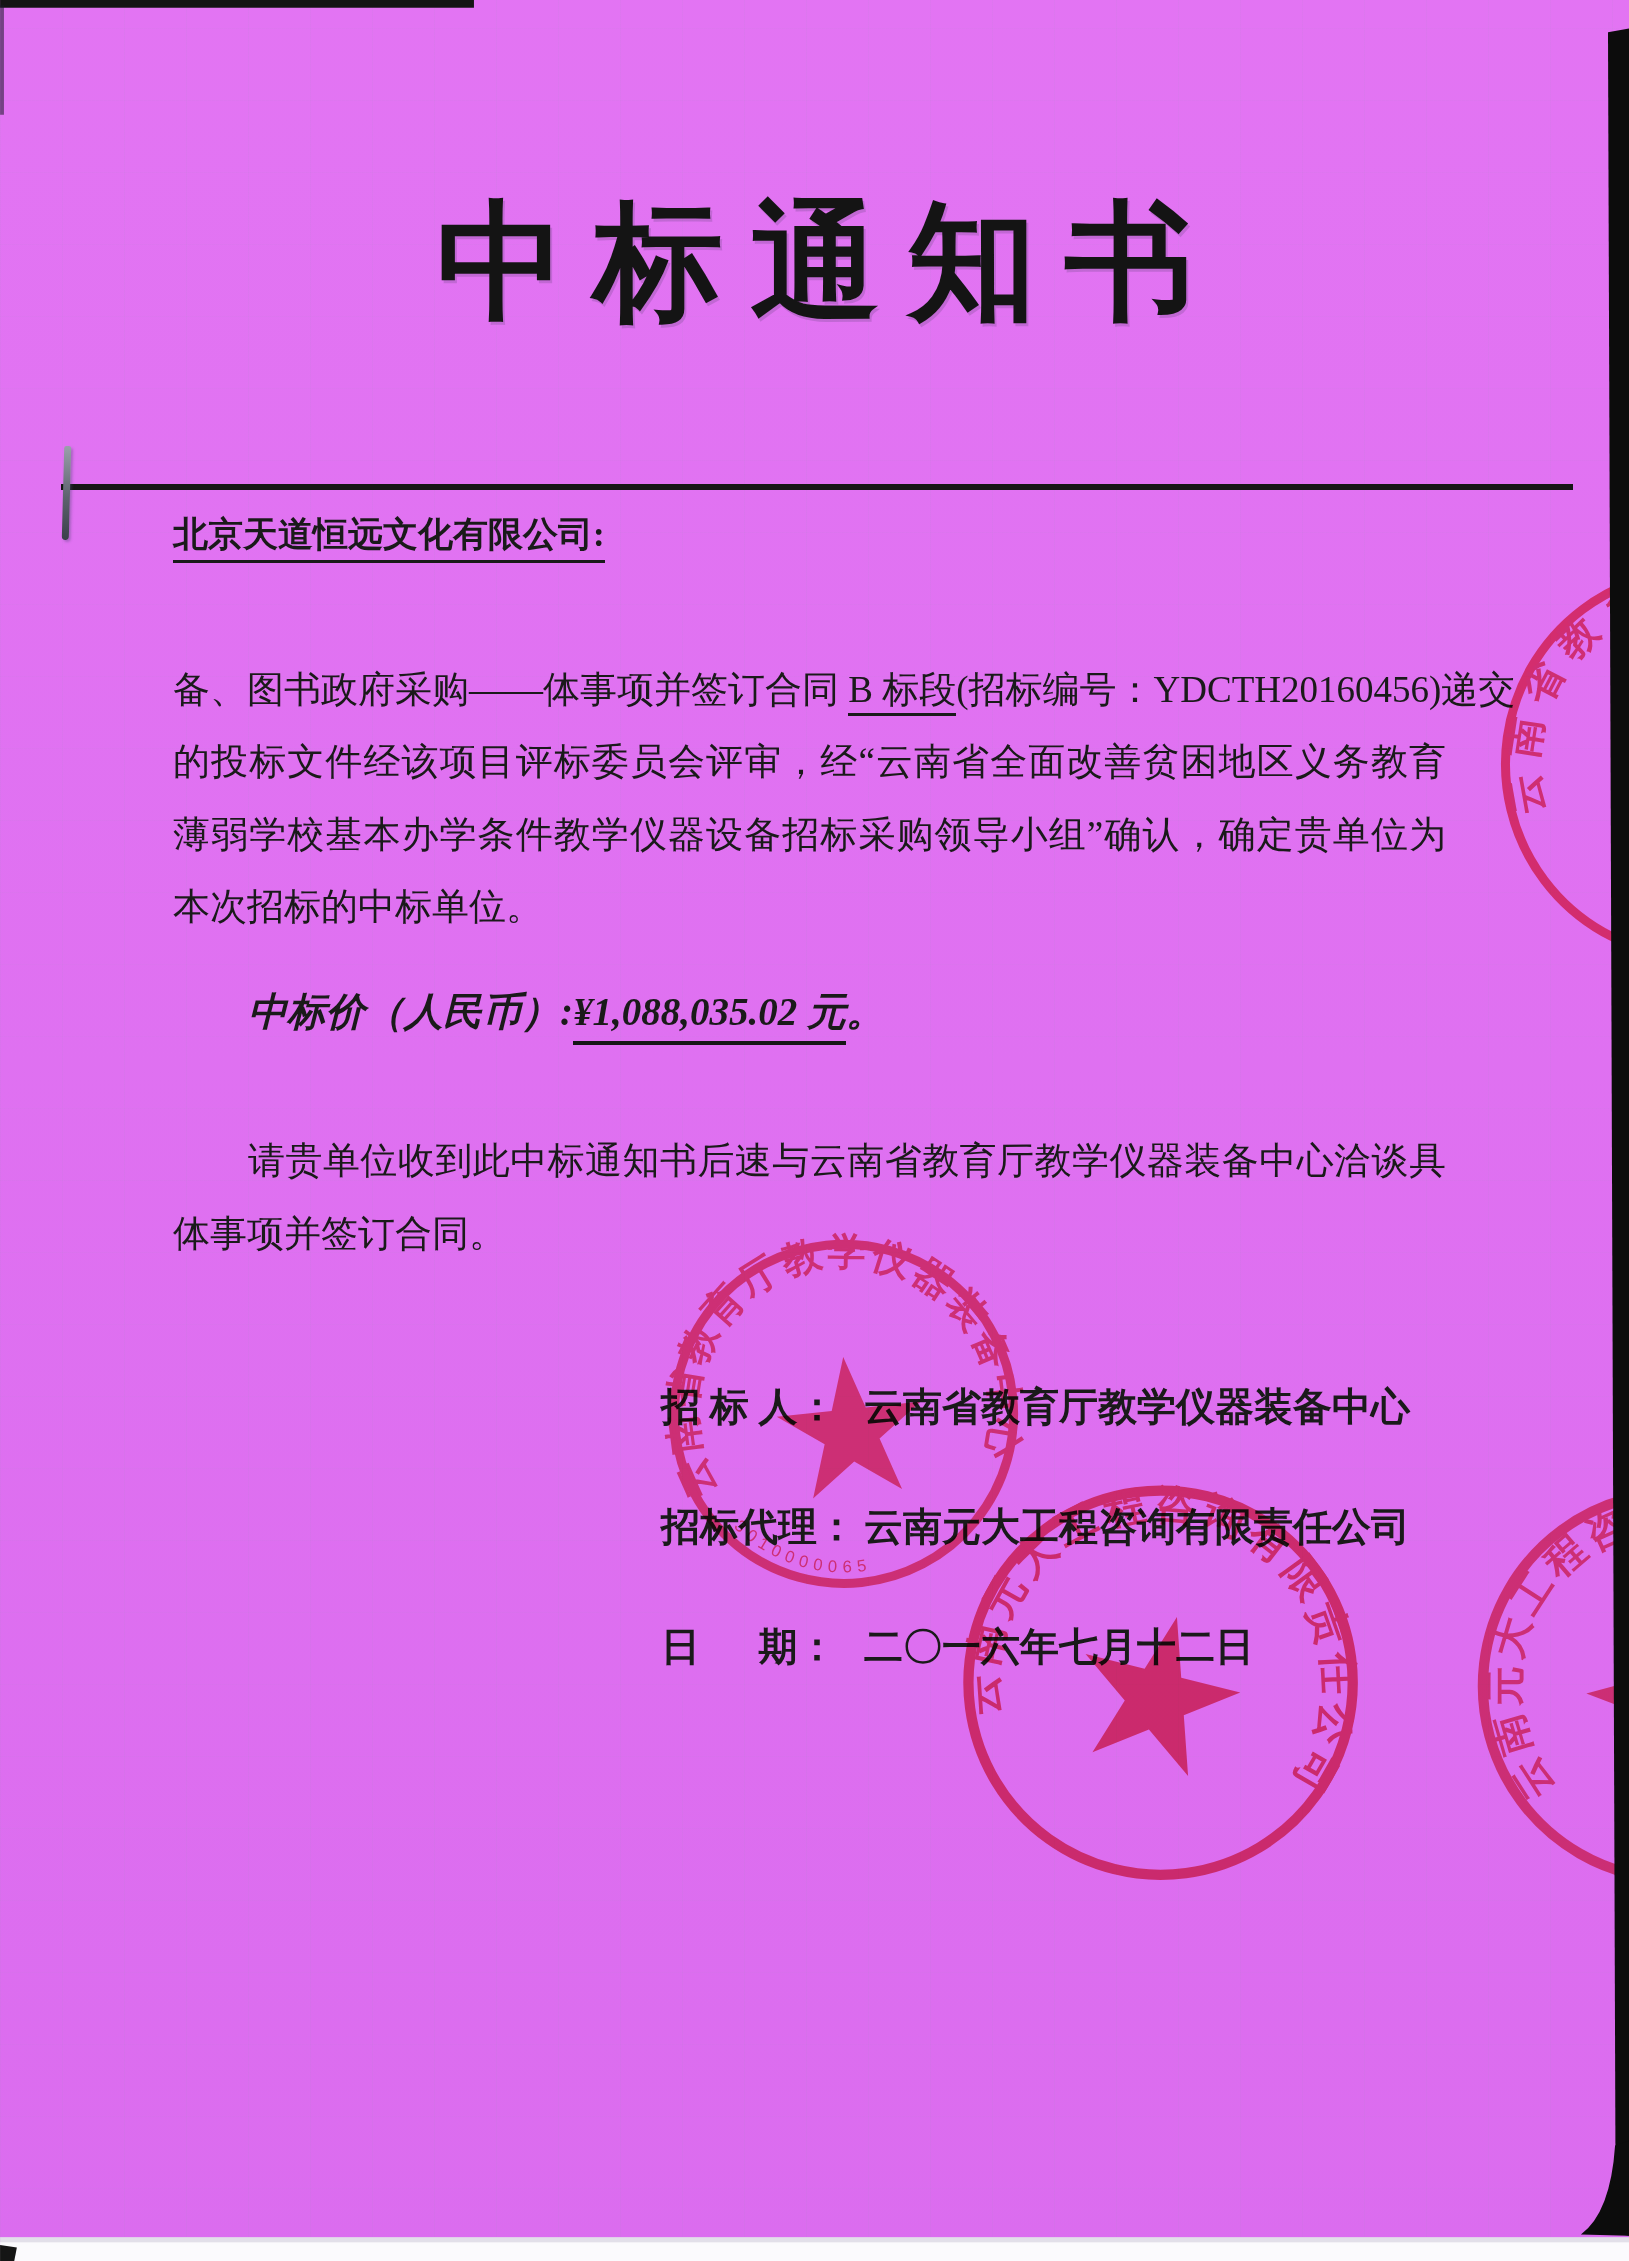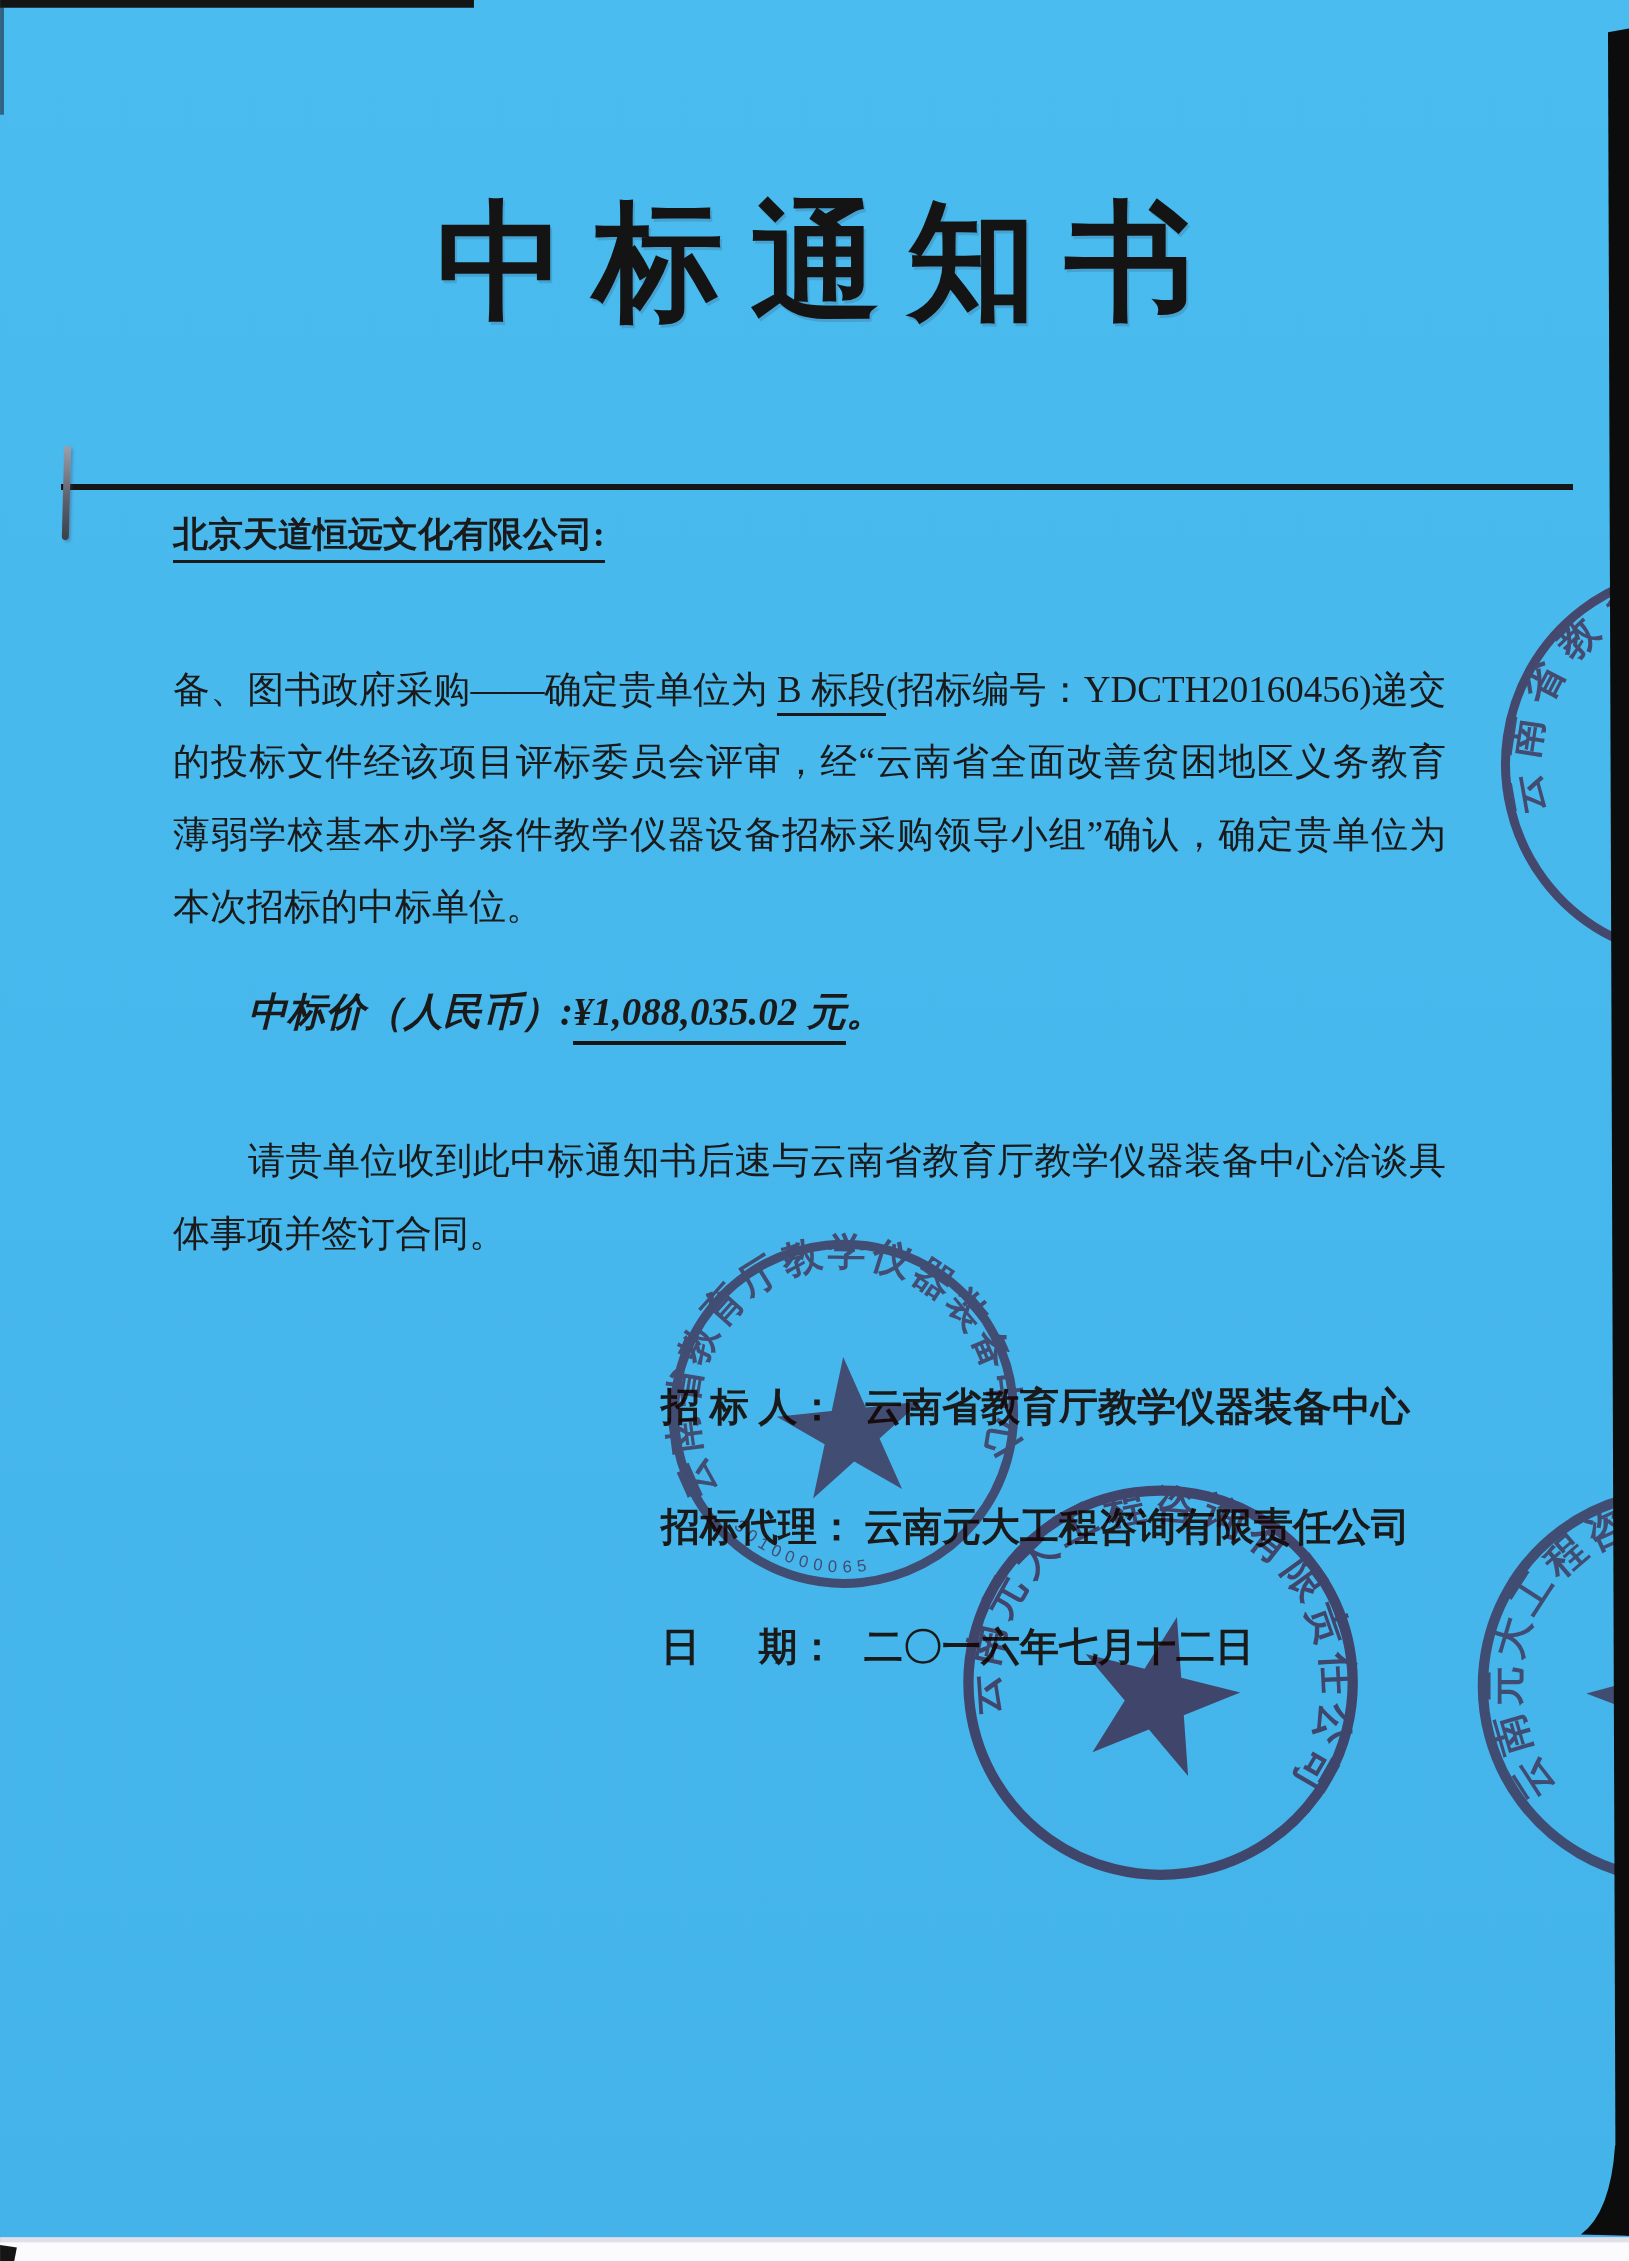--- a/index.html
+++ b/index.html
@@ -1,19 +1,19 @@
 <!DOCTYPE html>
 <html style="font-size:10.3px"><head>
 <meta charset="utf-8">
 <style>
   html,body{margin:0;padding:0;background:#d8d6de;}
   .page{
     position:relative;
     width:1630px;height:2261px;
-    background:#0ea5e9;
+    background:#d946ef;
     overflow:hidden;
     font-family:"Liberation Serif","DejaVu Serif",serif;
     color:#1a1a1a;
   }
   
   .grid-texture{
     position:absolute;inset:0;
     background-image:
       repeating-linear-gradient(90deg, rgba(150,150,185,0.07) 0 1.3px, transparent 1.3px 62px),
       repeating-linear-gradient(0deg, rgba(150,150,185,0.05) 0 1.3px, transparent 1.3px 72px),
@@ -81,21 +81,21 @@
 <div class="page">
   <div class="grid-texture"></div>
 
   <div class="abs doc-title">中标通知书</div>
   <div class="abs rule"></div>
 
   <div class="abs addressee">
     <span>北京天道恒远文化有限公司:</span>
   </div>
 
-  <div class="abs bodyline" style="top:669px"><span>备、图书政府采购——确定贵单位为 </span><span class="u-inline">B 标段</span><span>(招标编号：YDCTH20160456)递交</span></div>
+  <div class="abs bodyline" style="top:669px"><span>备、图书政府采购——体事项并签订合同 </span><span class="u-inline">B 标段</span><span>(招标编号：YDCTH20160456)递交</span></div>
   <div class="abs bodyline" style="top:741px">的投标文件经该项目评标委员会评审，经“云南省全面改善贫困地区义务教育</div>
   <div class="abs bodyline" style="top:814px">薄弱学校基本办学条件教学仪器设备招标采购领导小组”确认，确定贵单位为</div>
   <div class="abs bodyline last" style="top:886px">本次招标的中标单位。</div>
 
   <div class="abs price-line">
     <span>中标价（人民币）:</span><span class="price-amount">¥1,088,035.02 元</span><span>。</span>
   </div>
 
   <div class="abs bodyline indent" style="top:1140px">请贵单位收到此中标通知书后速与云南省教育厅教学仪器装备中心洽谈具</div>
   <div class="abs bodyline last" style="top:1213px">体事项并签订合同。</div>

